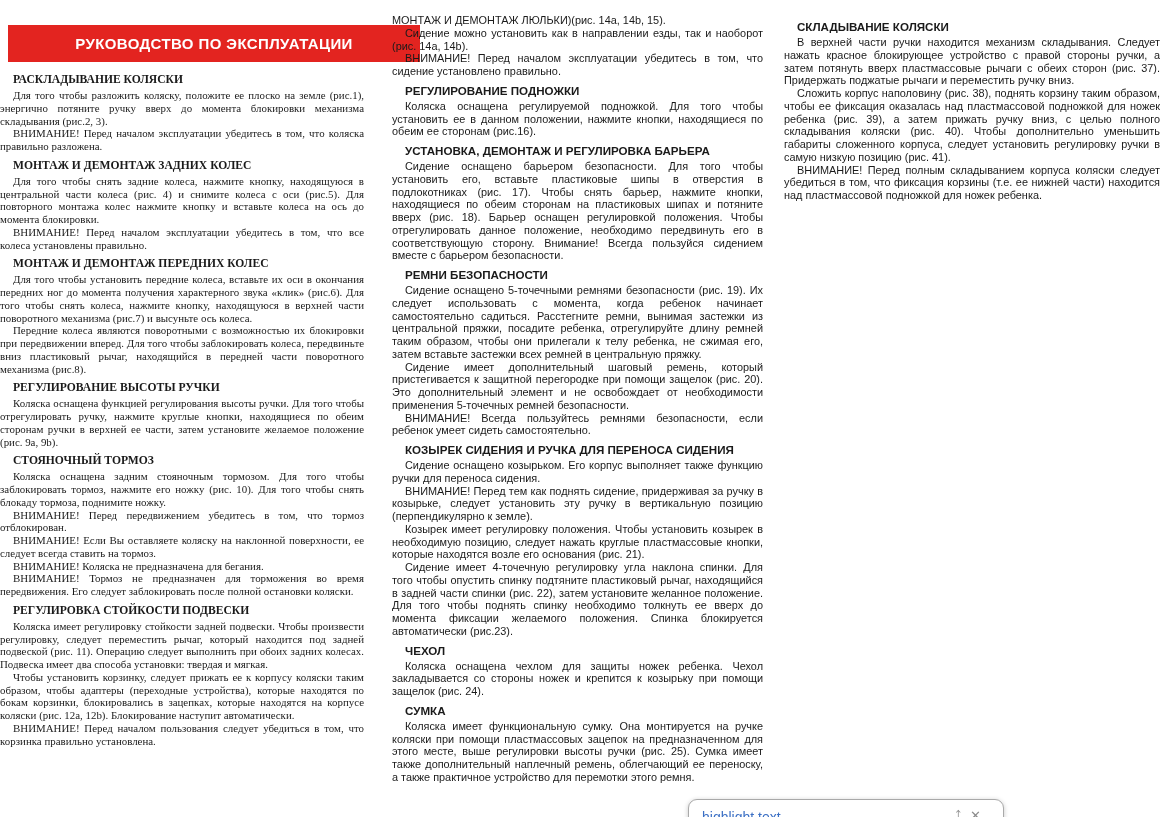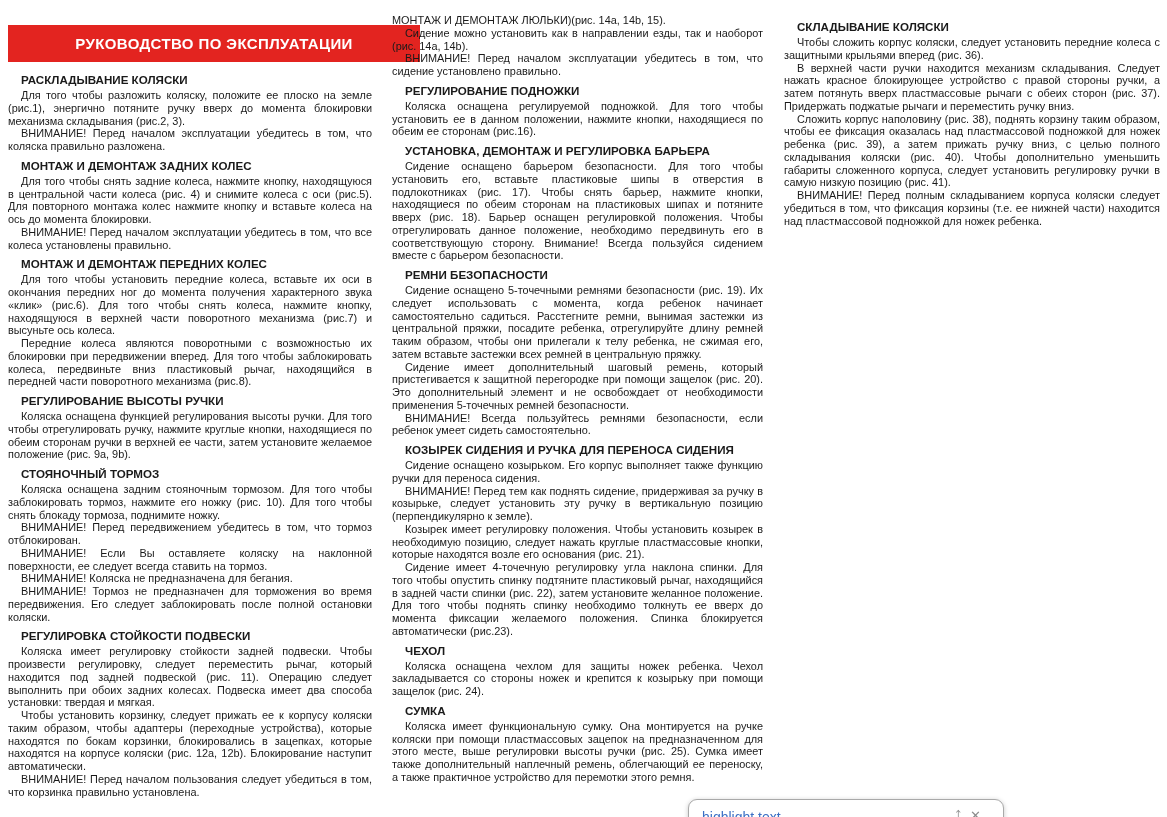--- a/index.html
+++ b/index.html
@@ -21,21 +21,21 @@
     letter-spacing: 0.4px;
     white-space: nowrap;
   }
   .col {
     position: absolute;
     font-size: 10.9px;
     line-height: 12.75px;
     text-align: justify;
     overflow: hidden;
   }
-  .col-left   { left: 8px;   top: 73px; width: 364px; height: 744px; }
+  .col-left   { left: 0;   top: 73px; width: 364px; height: 744px; font-family: Liberation Serif, serif; }
   .col-middle { left: 392px; top: 14px; width: 371px; height: 803px; }
   .col-right  { left: 784px; top: 20px; width: 376px; height: 803px; }
   .heading {
     font-weight: bold;
     font-size: 11.6px;
     margin: 6px 0 3px 0;
     padding-left: 13px;
     text-align: left;
     line-height: 13px;
   }
@@ -114,21 +114,20 @@
     <div class="para">ВНИМАНИЕ! Перед тем как поднять сидение, придерживая за ручку в козырьке, следует установить эту ручку в вертикальную позицию (перпендикулярно к земле).</div>
     <div class="para">Козырек имеет регулировку положения. Чтобы установить козырек в необходимую позицию, следует нажать круглые пластмассовые кнопки, которые находятся возле его основания (рис. 21).</div>
     <div class="para">Сидение имеет 4-точечную регулировку угла наклона спинки. Для того чтобы опустить спинку подтяните пластиковый рычаг, находящийся в задней части спинки (рис. 22), затем установите желанное положение. Для того чтобы поднять спинку необходимо толкнуть ее вверх до момента фиксации желаемого положения. Спинка блокируется автоматически (рис.23).</div>
     <div class="heading">ЧЕХОЛ</div>
     <div class="para">Коляска оснащена чехлом для защиты ножек ребенка. Чехол закладывается со стороны ножек и крепится к козырьку при помощи защелок (рис. 24).</div>
     <div class="heading">СУМКА</div>
     <div class="para">Коляска имеет функциональную сумку. Она монтируется на ручке коляски при помощи пластмассовых зацепок на предназначенном для этого месте, выше регулировки высоты ручки (рис. 25). Сумка имеет также дополнительный наплечный ремень, облегчающий ее переноску, а также практичное устройство для перемотки этого ремня.</div>
   </div>
 <div class="col col-right" id="col-right">
     <div class="heading">СКЛАДЫВАНИЕ КОЛЯСКИ</div>
-    <div class="para">Чтобы сложить корпус коляски, следует установить передние колеса с защитными крыльями вперед (рис. 36).</div>
     <div class="para">В верхней части ручки находится механизм складывания. Следует нажать красное блокирующее устройство с правой стороны ручки, а затем потянуть вверх пластмассовые рычаги с обеих сторон (рис. 37). Придержать поджатые рычаги и переместить ручку вниз.</div>
     <div class="para">Сложить корпус наполовину (рис. 38), поднять корзину таким образом, чтобы ее фиксация оказалась над пластмассовой подножкой для ножек ребенка (рис. 39), а затем прижать ручку вниз, с целью полного складывания коляски (рис. 40). Чтобы дополнительно уменьшить габариты сложенного корпуса, следует установить регулировку ручки в самую низкую позицию (рис. 41).</div>
     <div class="para">ВНИМАНИЕ! Перед полным складыванием корпуса коляски следует убедиться в том, что фиксация корзины (т.е. ее нижней части) находится над пластмассовой подножкой для ножек ребенка.</div>
   </div>
 
 <div class="popup">
   <span class="popup-link" style="color: rgb(59, 111, 196);">highlight text</span>
   <span class="popup-icons" id="popup-icons">
       <span class="icon">⤴</span>
       <span class="icon">✕</span>

